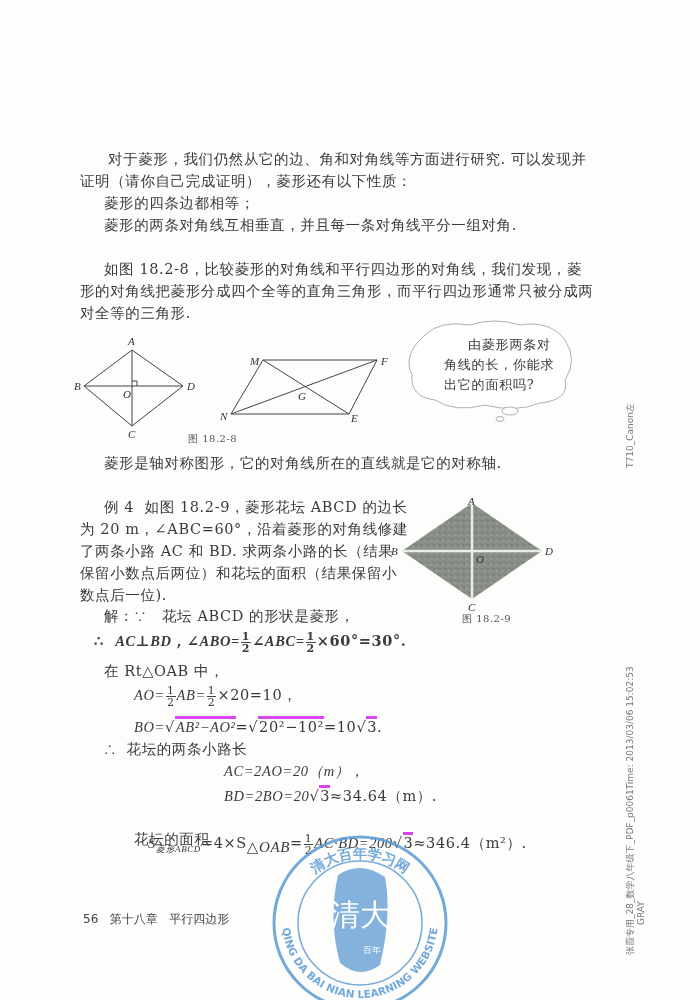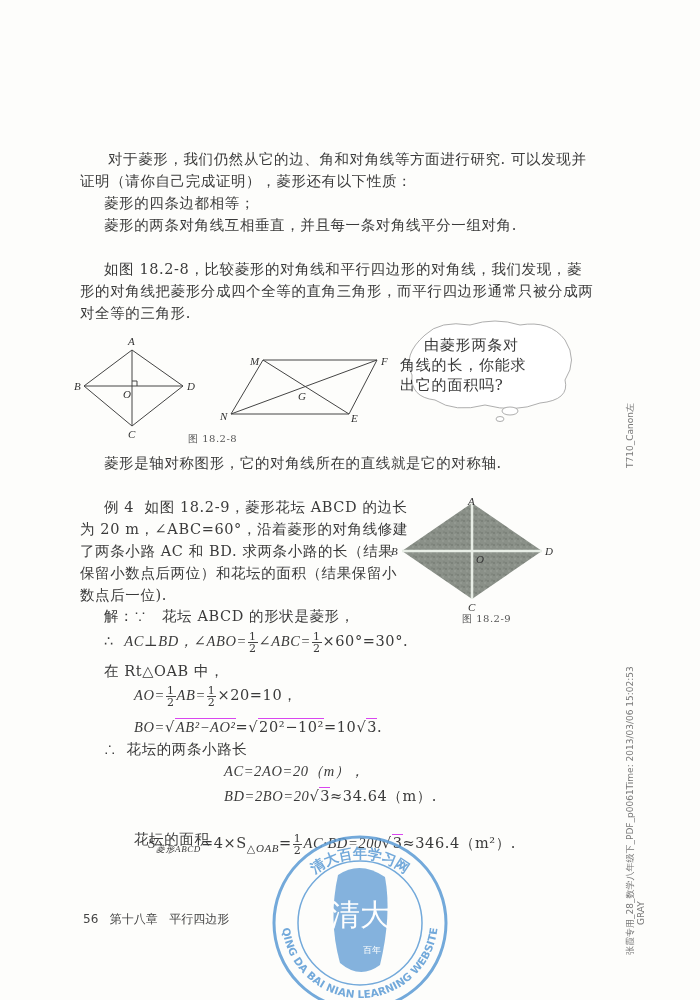--- a/index.html
+++ b/index.html
@@ -6,21 +6,21 @@
   body{width:700px;height:1000px;background:#fdfdfb;position:relative;overflow:hidden;
        font-family:"DejaVu Serif","Liberation Serif",serif;color:#3a3a3a;}
   .abs{position:absolute;}
   .p{font-size:14.5px;line-height:22px;letter-spacing:0.6px;white-space:nowrap;}
   .it{font-style:italic;font-family:"Liberation Serif","DejaVu Serif",serif;}
   .lbl{font-family:"Liberation Serif",serif;font-style:italic;font-size:11px;fill:#333;}
   .cap{font-size:10px;color:#555;letter-spacing:0.5px;}
   .frac{display:inline-block;vertical-align:middle;text-align:center;font-size:11px;line-height:11px;margin:0 1px;}
   .frac span{display:block;}
   .frac .num{border-bottom:1px solid #444;padding:0 1px;}
-  .sqrt{border-top:1px solid #d946ef;padding-left:1px;}
+  .sqrt{border-top:3px solid #d946ef;padding-left:1px;}
   .side{font-family:"DejaVu Sans","Liberation Sans",sans-serif;font-size:9px;color:#777;
         transform:rotate(-90deg);transform-origin:left top;white-space:nowrap;}
   .footer{font-family:"DejaVu Sans",sans-serif;font-size:12px;color:#444;}
 </style>
 </head>
 <body>
 
 <div class="abs p" style="left:108px;top:148px;">对于菱形，我们仍然从它的边、角和对角线等方面进行研究. 可以发现并</div>
 <div class="abs p" style="left:80px;top:170px;">证明（请你自己完成证明），菱形还有以下性质：</div>
 <div class="abs p" style="left:104px;top:192px;">菱形的四条边都相等；</div>
@@ -51,21 +51,21 @@
   <text class="lbl" x="281" y="92">E</text>
   <text class="lbl" x="228" y="70">G</text>
 </svg>
 <div class="abs cap" style="left:188px;top:432px;">图 18.2-8</div>
 
 <svg class="abs" style="left:400px;top:315px;" width="180" height="110">
   <path d="M25,20 Q40,5 70,10 Q95,2 120,10 Q150,5 165,25 Q178,45 165,65 Q170,85 140,88 Q115,98 85,90 Q55,98 35,85 Q10,82 12,60 Q2,40 25,20 Z" fill="#fff" stroke="#999" stroke-width="0.8"></path>
   <ellipse cx="110" cy="96" rx="8" ry="4" fill="#fff" stroke="#999" stroke-width="0.8"></ellipse>
   <ellipse cx="100" cy="104" rx="4" ry="2.5" fill="#fff" stroke="#999" stroke-width="0.8"></ellipse>
 </svg>
-<div class="abs" style="left:400px;top:335px;font-size:15px;line-height:20px;letter-spacing:0.8px;">
+<div class="abs" style="left:444px;top:335px;font-size:13px;line-height:20px;letter-spacing:0.8px;">
   <div style="padding-left:24px;">由菱形两条对</div>
   <div>角线的长，你能求</div>
   <div>出它的面积吗?</div>
 </div>
 
 <div class="abs p" style="left:104px;top:452px;">菱形是轴对称图形，它的对角线所在的直线就是它的对称轴.</div>
 
 <div class="abs p" style="left:104px;top:496px;"><span>例 4</span>&nbsp;&nbsp;<span>如图 18.2-9，菱形花坛 ABCD 的边长</span></div>
 <div class="abs p" style="left:80px;top:518px;">为 20 m，∠ABC=60°，沿着菱形的对角线修建</div>
 <div class="abs p" style="left:80px;top:540px;">了两条小路 AC 和 BD. 求两条小路的长（结果</div>
@@ -88,40 +88,40 @@
   <text class="lbl" x="6" y="60">B</text>
   <text class="lbl" x="83" y="116">C</text>
   <text class="lbl" x="160" y="60">D</text>
   <text class="lbl" x="91" y="68" fill="#ddd">O</text>
 </svg>
 <div class="abs cap" style="left:450px;top:612px;padding-left:12px;">图 18.2-9</div>
 
 <div class="abs p" style="left:104px;top:605px;">
   <span>解：∵</span>&nbsp;&nbsp;&nbsp;<span>花坛 ABCD 的形状是菱形，</span>
 </div>
-<div class="abs p" style="left:104px;top:630px;">
+<div class="abs p" style="left:94px;top:630px;font-weight:bold;">
   <span>∴</span>&nbsp;&nbsp;<span class="it">AC⊥BD，∠ABO=</span><span class="frac"><span class="num">1</span><span>2</span></span><span class="it">∠ABC=</span><span class="frac"><span class="num">1</span><span>2</span></span><span>×60°=30°.</span>
 </div>
 <div class="abs p" style="left:104px;top:660px;">在 Rt△OAB 中，</div>
 <div class="abs p" style="left:134px;top:684px;">
   <span class="it">AO=</span><span class="frac"><span class="num">1</span><span>2</span></span><span class="it">AB=</span><span class="frac"><span class="num">1</span><span>2</span></span><span>×20=10，</span>
 </div>
 <div class="abs p" style="left:134px;top:716px;">
   <span class="it">BO=</span>√<span class="sqrt it">AB²−AO²</span><span>=</span>√<span class="sqrt">20²−10²</span><span>=10</span>√<span class="sqrt">3</span><span>.</span>
 </div>
 <div class="abs p" style="left:104px;top:738px;">
   <span>∴</span>&nbsp;&nbsp;<span>花坛的两条小路长</span>
 </div>
 <div class="abs p it" style="left:224px;top:760px;">AC=2AO=20（m），</div>
 <div class="abs p" style="left:224px;top:785px;">
   <span class="it">BD=2BO=20</span>√<span class="sqrt">3</span><span>≈34.64（m）.</span>
 </div>
 <div class="abs p" style="left:134px;top:808px;margin-top:20px;">花坛的面积</div>
 <div class="abs p" style="left:148px;top:832px;">
-  <span class="it">S</span><sub style="font-size:9px;" class="it">菱形ABCD</sub><span>=4×S</span><sub style="font-size:11px;margin-top:18px;" class="it">△OAB</sub><span>=</span><span class="frac"><span class="num">1</span><span>2</span></span><span class="it">AC·BD=200</span>√<span class="sqrt">3</span><span>≈346.4（m²）.</span>
+  <span class="it">S</span><sub style="font-size:9px;" class="it">菱形ABCD</sub><span>=4×S</span><sub style="font-size:15px;margin-top:18px;" class="it">△OAB</sub><span>=</span><span class="frac"><span class="num">1</span><span>2</span></span><span class="it">AC·BD=200</span>√<span class="sqrt">3</span><span>≈346.4（m²）.</span>
 </div>
 
 <div class="abs footer" style="left:83px;top:880px;margin-top:31px;">
   <span>56</span>&nbsp;&nbsp;&nbsp;<span>第十八章</span>&nbsp;&nbsp;&nbsp;<span>平行四边形</span>
 </div>
 
 <svg class="abs" style="left:260px;top:835px;" width="200" height="165" opacity="0.85">
   <defs>
     <path id="arcTop" d="M28,95 A72,72 0 0 1 172,95"></path>
     <path id="arcBot" d="M22,85 A78,78 0 0 0 178,85"></path>

